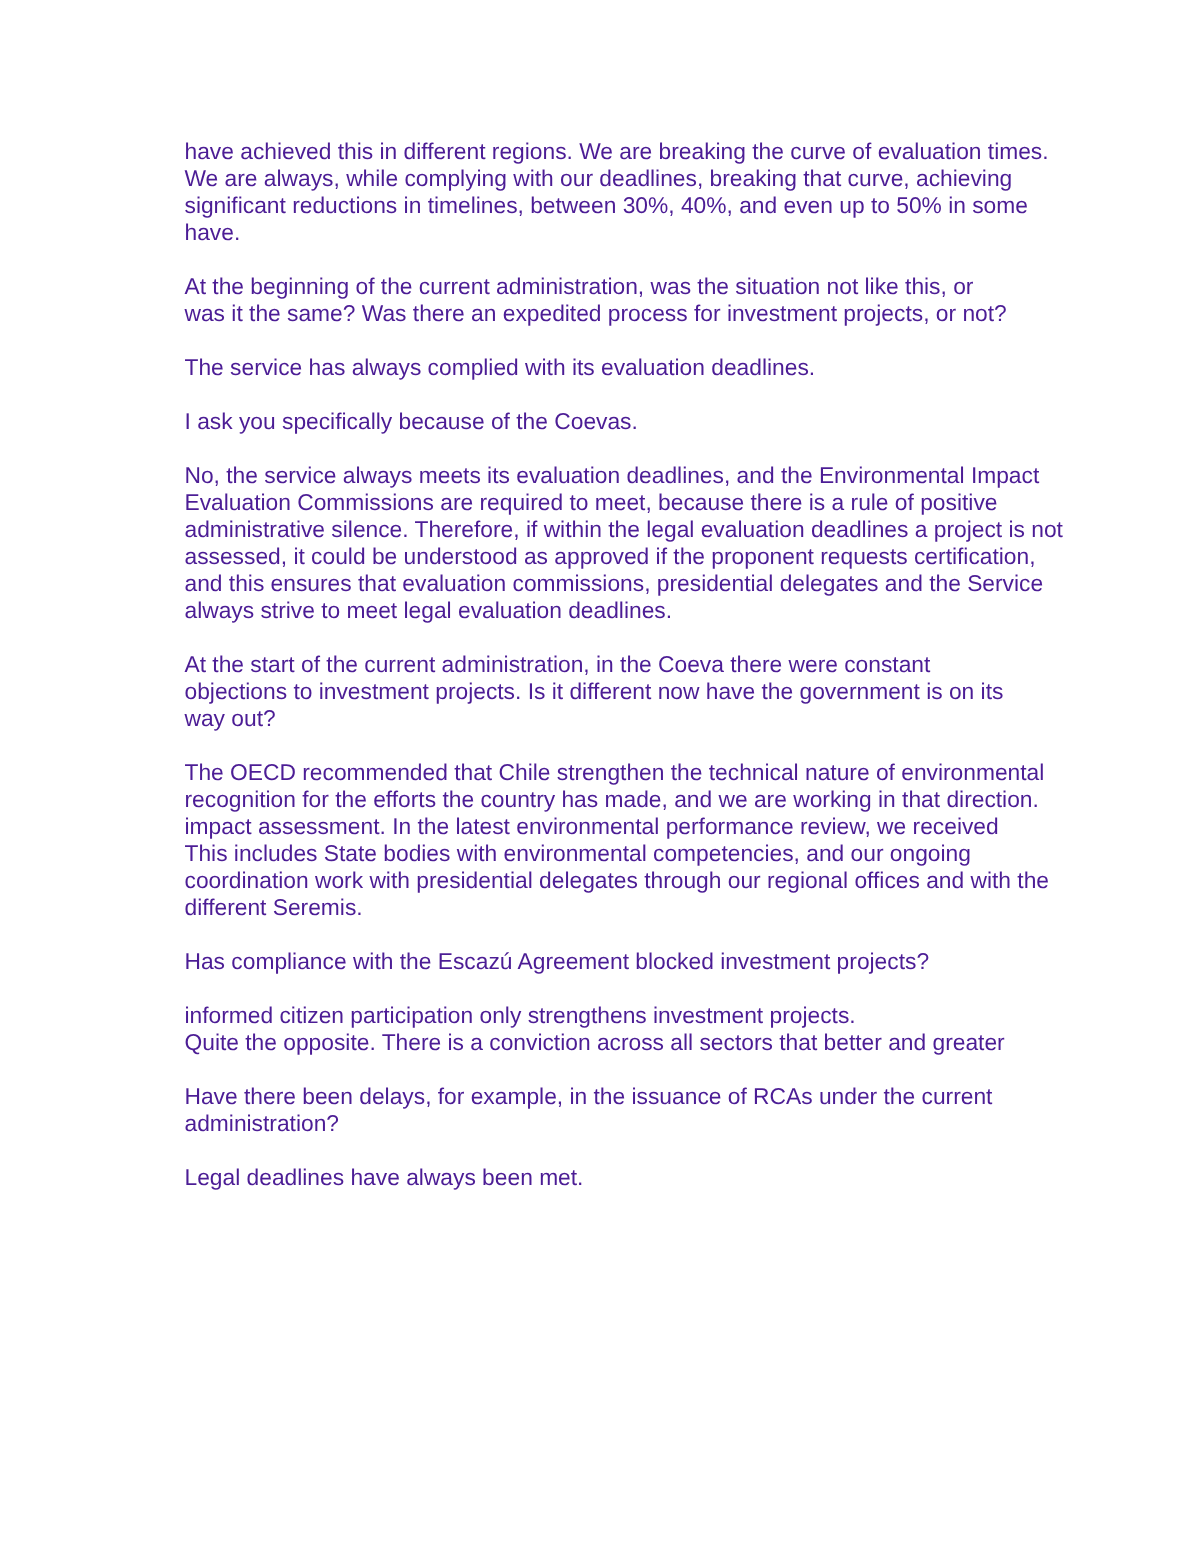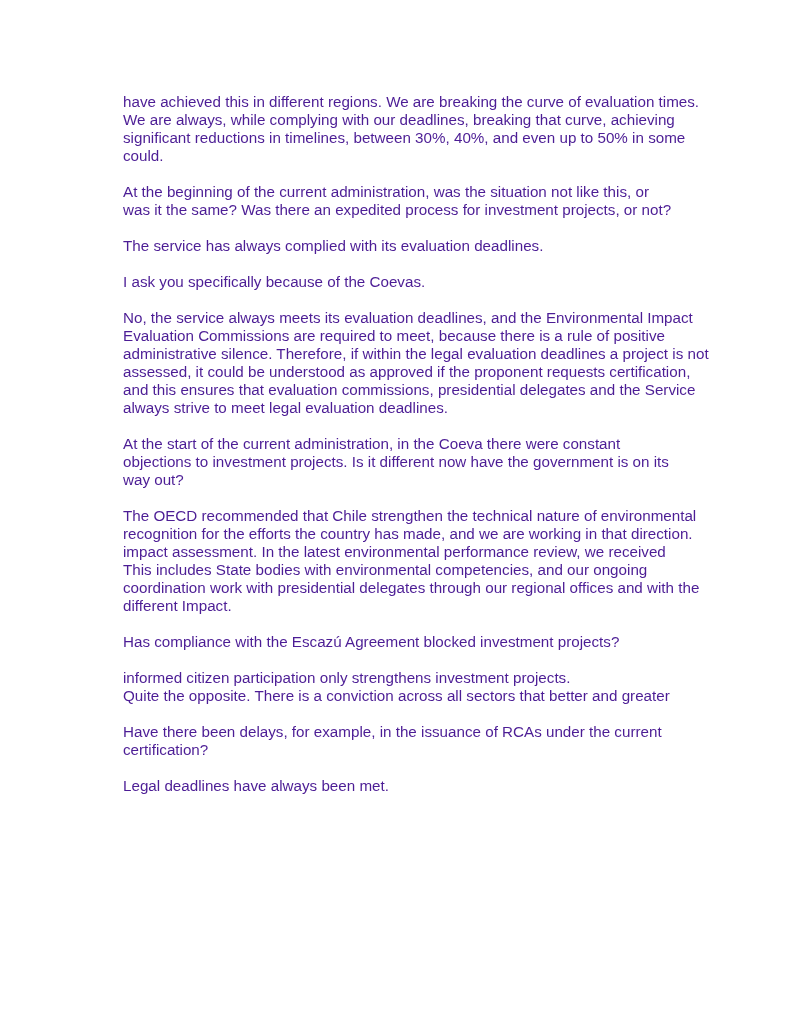--- a/index.html
+++ b/index.html
@@ -14,21 +14,21 @@
   .line { display: block; white-space: nowrap; }
 </style>
 </head>
 <body>
 
 <div class="page">
   <p class="para">
     <span class="line">have achieved this in different regions. We are breaking the curve of evaluation times.</span>
     <span class="line">We are always, while complying with our deadlines, breaking that curve, achieving</span>
     <span class="line">significant reductions in timelines, between 30%, 40%, and even up to 50% in some</span>
-    <span class="line">could.</span>
+    <span class="line">have.</span>
   </p>
   <p class="para q">
     <span class="line">At the beginning of the current administration, was the situation not like this, or</span>
     <span class="line">was it the same? Was there an expedited process for investment projects, or not?</span>
   </p>
   <p class="para">
     <span class="line">The service has always complied with its evaluation deadlines.</span>
   </p>
   <p class="para">
     <span class="line">I ask you specifically because of the Coevas.</span>
@@ -45,29 +45,29 @@
     <span class="line">At the start of the current administration, in the Coeva there were constant</span>
     <span class="line">objections to investment projects. Is it different now have the government is on its</span>
     <span class="line">way out?</span>
   </p>
   <p class="para">
     <span class="line">The OECD recommended that Chile strengthen the technical nature of environmental</span>
     <span class="line">recognition for the efforts the country has made, and we are working in that direction.</span>
     <span class="line">impact assessment. In the latest environmental performance review, we received</span>
     <span class="line">This includes State bodies with environmental competencies, and our ongoing</span>
     <span class="line">coordination work with presidential delegates through our regional offices and with the</span>
-    <span class="line">different Impact.</span>
+    <span class="line">different Seremis.</span>
   </p>
   <p class="para q">
     <span class="line">Has compliance with the Escazú Agreement blocked investment projects?</span>
   </p>
   <p class="para">
     <span class="line">informed citizen participation only strengthens investment projects.</span>
     <span class="line">Quite the opposite. There is a conviction across all sectors that better and greater</span>
   </p>
   <p class="para q">
     <span class="line">Have there been delays, for example, in the issuance of RCAs under the current</span>
-    <span class="line">certification?</span>
+    <span class="line">administration?</span>
   </p>
   <p class="para">
     <span class="line">Legal deadlines have always been met.</span>
   </p>
 </div>
 
 </body></html>

